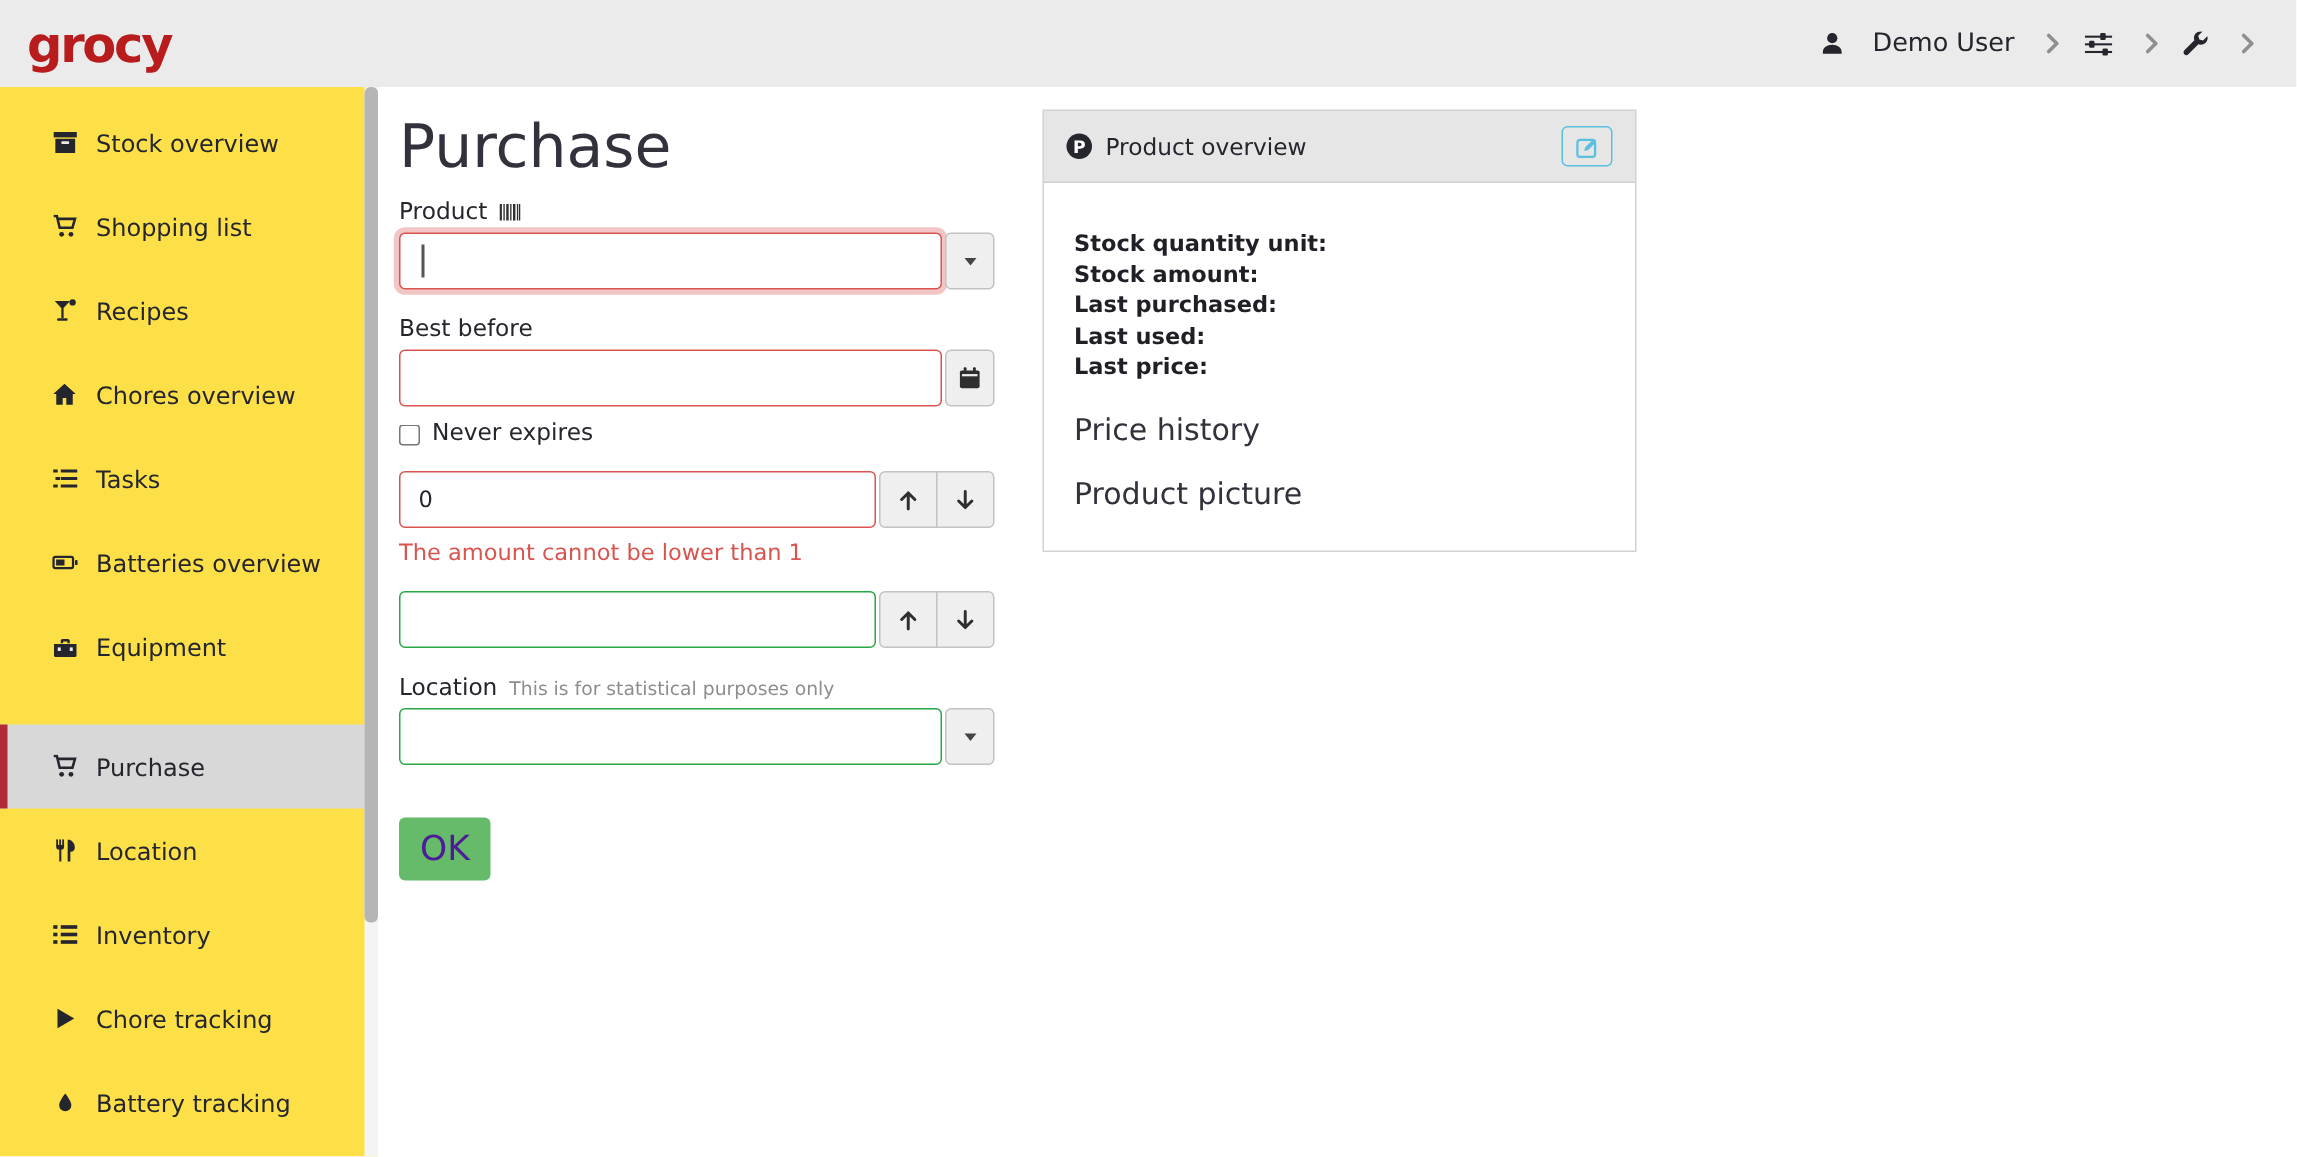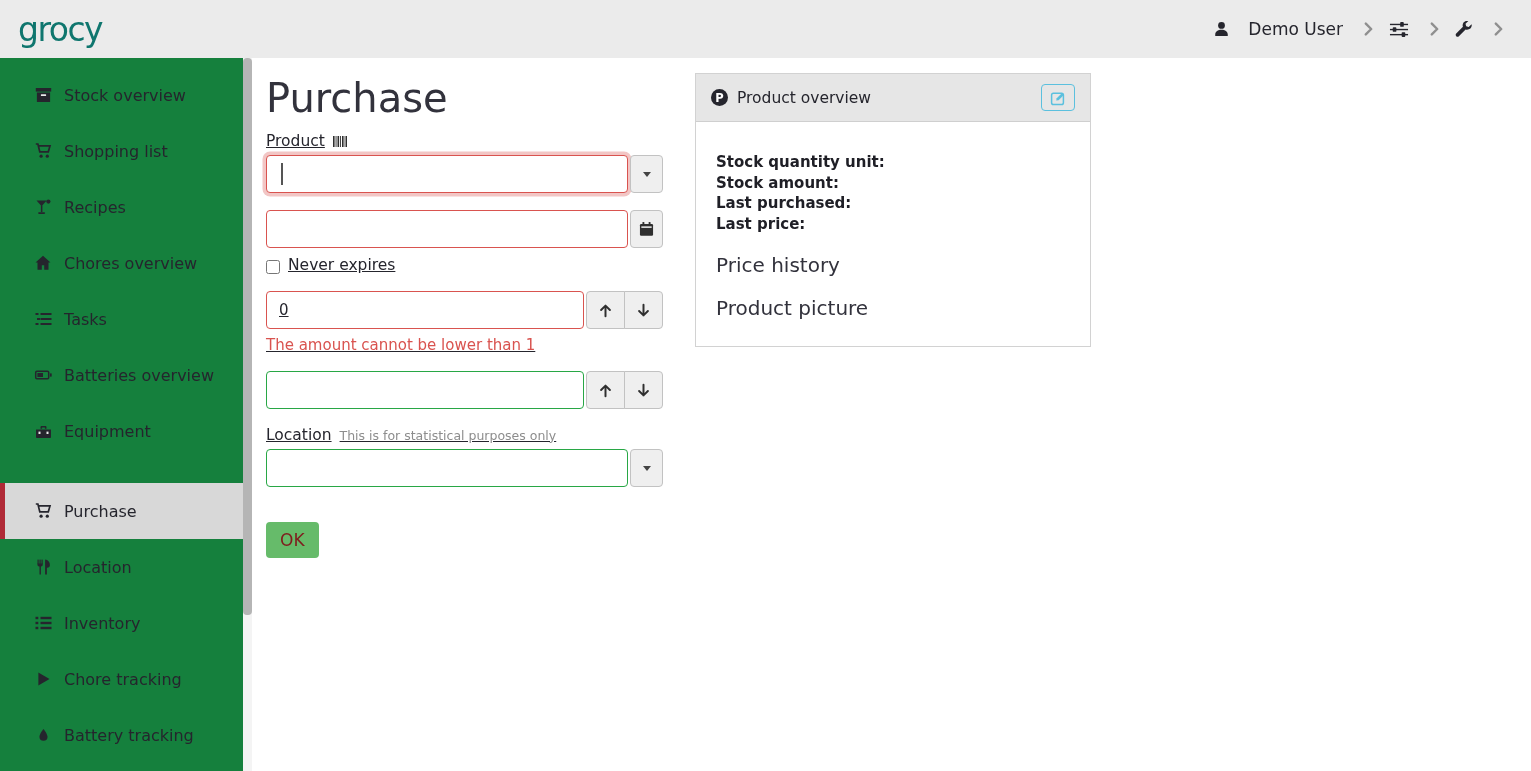--- a/index.html
+++ b/index.html
@@ -8,41 +8,41 @@
     width:1531px; height:771px; overflow:hidden;
     font-family:"DejaVu Sans","Liberation Sans",sans-serif;
     background:#fff; color:#25252d;
   }
   
   .header {
     height:58px; background:#ebebeb;
     display:flex; align-items:center; justify-content:space-between;
     padding:0 28px 0 18px;
   }
-  .logo { font-size:33px; font-weight:normal; color:#0f766e; letter-spacing:-1.5px; cursor:pointer; }
+  .logo { font-size:33px; font-weight:bold; color:#b91c1c; letter-spacing:-1.5px; cursor:pointer; }
   .hdr-right { display:flex; align-items:center; gap:16px; font-size:17px; color:#25252d; }
   .hdr-group { display:flex; align-items:center; gap:18px; cursor:pointer; }
   .hdr-icon { display:flex; color:#25252d; }
   .chev { display:flex; color:#8f8f8f; margin-left:3px; }
   
   .shell { display:flex; height:713px; }
-  .sidebar { width:252px; background:#15803d; position:relative; padding-top:9px; flex:none; }
+  .sidebar { width:252px; background:#fde047; position:relative; padding-top:9px; flex:none; }
   .sb-track { position:absolute; top:0; right:0; width:9px; height:100%; background:#f4f4f4; }
   .sb-thumb { position:absolute; top:0; right:0; width:9px; height:557px; background:#b5b5b5; border-radius:4px; }
   .nav-item {
     height:56px; display:flex; align-items:center; gap:11px;
     padding-left:33px; font-size:16px; color:#25252d; cursor:pointer;
   }
   .nav-item .nav-icon { width:20px; display:flex; justify-content:center; color:#25252d; flex:none; }
   .nav-item.active { background:#d8d8d8; border-left:5px solid #b02a37; padding-left:28px; }
   .nav-gap { height:24px; }
   
   .main { flex:1; background:#fff; position:relative; padding-left:14px; }
   .page-title { font-size:40px; font-weight:400; color:#32323c; margin:16px 0 10px; line-height:48px; }
-  .form-col { width:397px;text-decoration:underline; }
+  .form-col { width:397px; }
   .fg { margin-bottom:17px; }
   .fg-label { font-size:15.5px; color:#25252d; display:flex; align-items:center; gap:8px; margin-bottom:5px; }
   .fg-hint { font-size:12.5px; color:#8d8d8d; }
   .igroup { display:flex; width:397px; align-items:stretch; position:relative; }
   .igroup input[type=text] {
     flex:1; min-width:0; height:38px; border:1px solid #c8c8c8; border-radius:4px;
     font-size:15px; padding:0 12px; outline:none; font-family:inherit; color:#25252d; background:#fff;
   }
   .b-red   { border-color:#d9534f !important; }
   .b-glow  { box-shadow:0 0 0 3.5px rgba(217,83,79,.33); }
@@ -54,22 +54,22 @@
     display:flex; align-items:center; justify-content:center; cursor:pointer; flex:none;
   }
   .append { width:33px; margin-left:2px; border-radius:4px; }
   .step   { width:39px; }
   .step.up   { margin-left:2px; border-radius:4px 0 0 4px; }
   .step.down { margin-left:-1px; border-radius:0 4px 4px 0; }
   .caret-down { width:0; height:0; border-left:4.5px solid transparent; border-right:4.5px solid transparent; border-top:5px solid #444; }
   .checkbox-row { display:flex; align-items:flex-end; gap:8px; margin-top:8px; font-size:15.5px; color:#25252d; }
   .checkbox-row input { width:14px; height:14px; margin:0; cursor:pointer; }
   .ok-btn {
-    margin-top:18px; background:#66bb6a; color:#7f1d1d; border:none; border-radius:4px;
-    font-size:17px; padding:8px 14px; cursor:pointer; font-family:inherit;
+    margin-top:18px; background:#66bb6a; color:#4c1d95; border:none; border-radius:4px;
+    font-size:23px; padding:8px 14px; cursor:pointer; font-family:inherit;
   }
   
   .panel { position:absolute; left:443px; top:15px; width:396px; background:#fff; border:1px solid #d2d2d2; }
   .panel-header {
     height:48px; background:#e6e6e6; border-bottom:1px solid #cfcfcf;
     display:flex; align-items:center; justify-content:space-between; padding:0 15px;
   }
   .panel-title { display:flex; align-items:center; gap:9px; font-size:15.5px; color:#25252d; }
   .circle-p {
     width:17px; height:17px; border-radius:50%; background:#26262e; color:#fff;
@@ -296,20 +296,23 @@
           <input type="text" class="b-red b-glow" value="" style="">
           <div class="cursor-bar"></div>
           <div class="sq-btn append">
             <span class="caret-down"></span>
           </div>
         </div>
       </div>
 
       
       <div class="fg">
+        <div class="fg-label">
+          <span>Best before</span>
+        </div>
         <div class="igroup">
           <input type="text" class="b-red" value="" style="">
           <div class="sq-btn append">
             <span>
               <svg width="15" height="16" viewBox="0 0 16 16" fill="currentColor">
                   <rect x="1" y="2.6" width="14" height="12.6" rx="1.3"></rect>
                   <rect x="3.7" y="0.4" width="2" height="3.6" rx="0.7"></rect>
                   <rect x="10.3" y="0.4" width="2" height="3.6" rx="0.7"></rect>
                   <rect x="2.5" y="5.2" width="11" height="1.6" fill="#efefef"></rect>
                 </svg>
@@ -394,19 +397,20 @@
                 <rect x="1.6" y="3.2" width="11.8" height="11.4" rx="1.8" fill="none" stroke="currentColor" stroke-width="1.5"></rect>
                 <path d="M6.2 10.6l.5-2.3 5.4-5.4 1.9 1.9-5.4 5.4-2.4.4z"></path>
               </svg>
           </span>
         </div>
       </div>
       <div class="panel-body">
         <div class="pb-field">Stock quantity unit:</div>
         <div class="pb-field">Stock amount:</div>
         <div class="pb-field">Last purchased:</div>
+        <div class="pb-field">Last used:</div>
         <div class="pb-field">Last price:</div>
         <div class="pb-section">Price history</div>
         <div class="pb-section">Product picture</div>
       </div>
     </div>
   </div>
 </div>
 
 </body></html>

